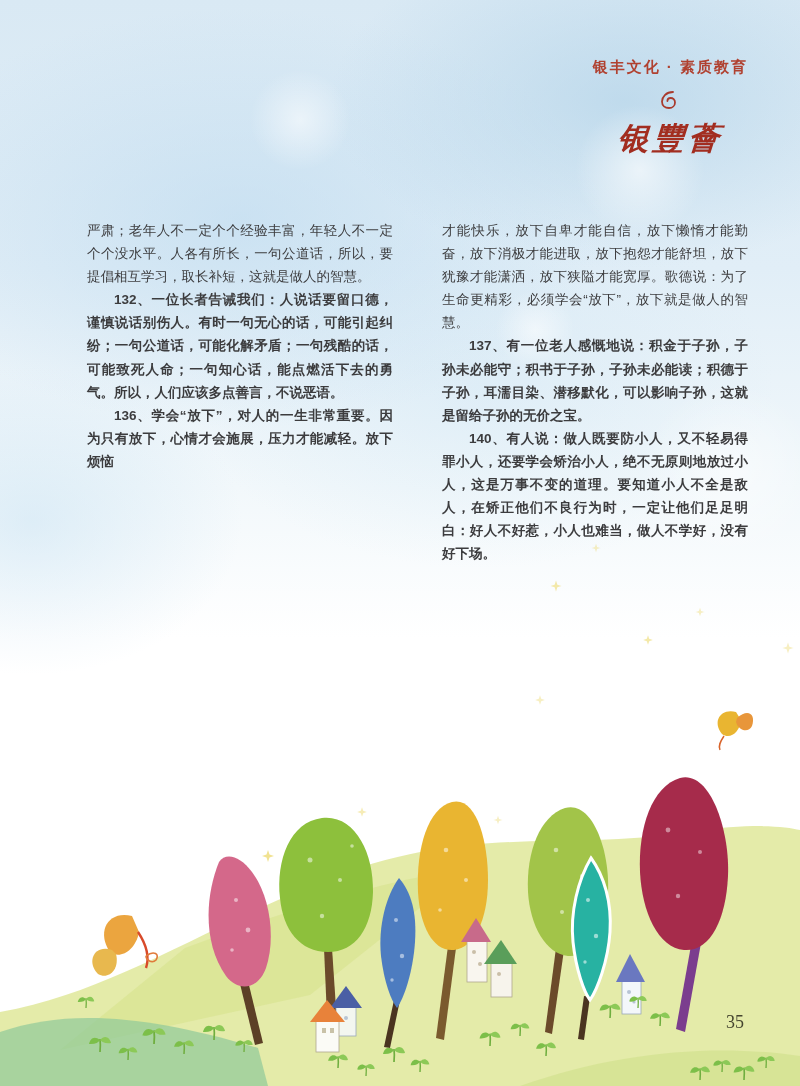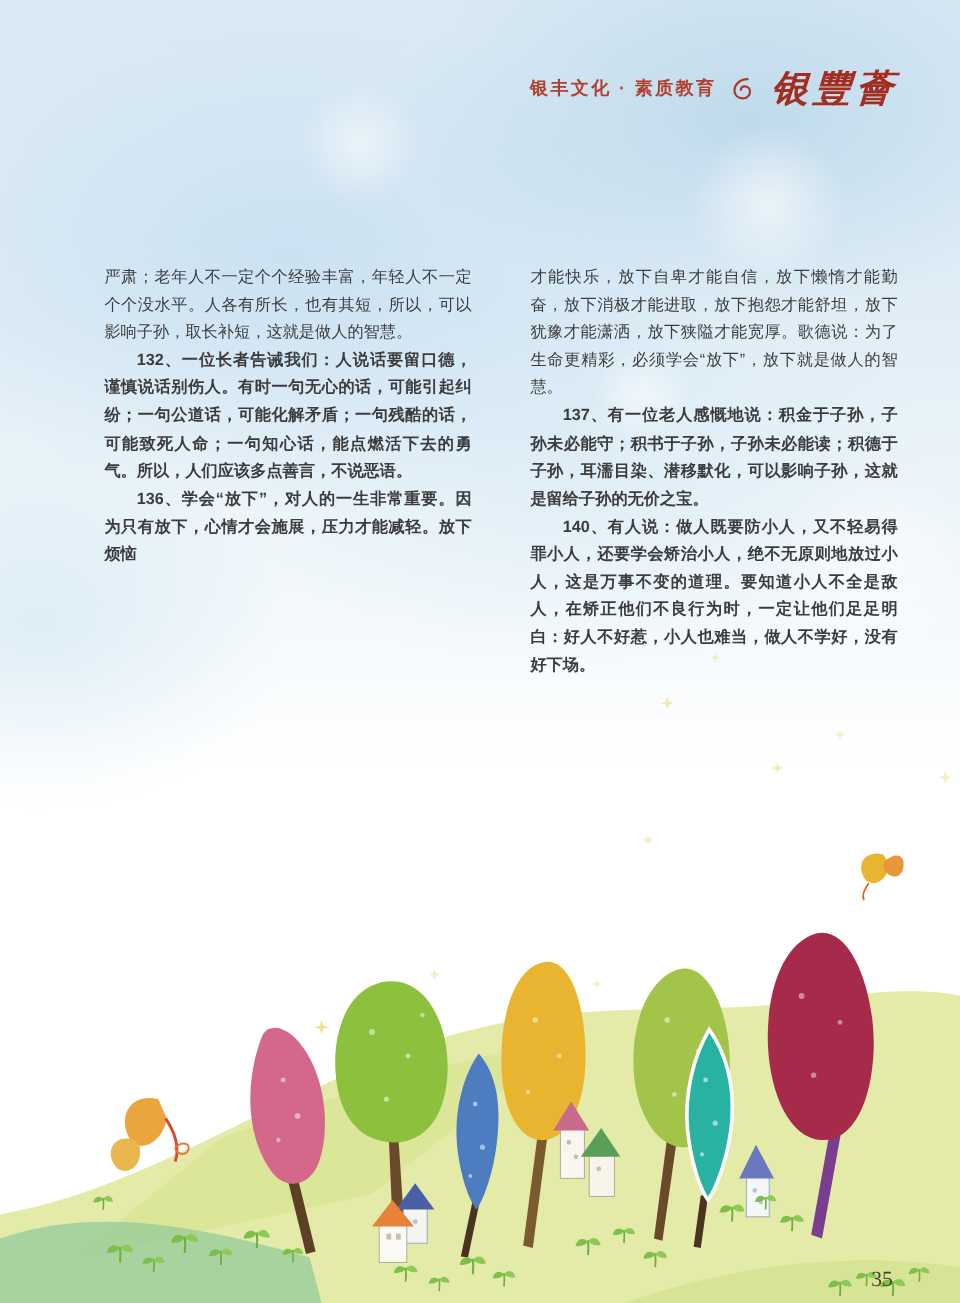--- a/index.html
+++ b/index.html
@@ -16,39 +16,39 @@
       radial-gradient(circle 55px at 535px 330px, rgba(255,255,255,.55), rgba(255,255,255,0) 72%),
       radial-gradient(circle 120px at 730px 470px, rgba(255,255,255,.5), rgba(255,255,255,0) 72%),
       radial-gradient(circle 70px at 300px 120px, rgba(255,255,255,.55), rgba(255,255,255,0) 72%),
       radial-gradient(ellipse 420px 240px at 78% 12%, rgba(168,205,229,.55), rgba(168,205,229,0) 70%),
       radial-gradient(ellipse 520px 300px at 30% 26%, rgba(185,216,238,.55), rgba(185,216,238,0) 70%),
       radial-gradient(ellipse 300px 220px at 4% 62%, rgba(198,225,242,.5), rgba(198,225,242,0) 70%),
       radial-gradient(ellipse 420px 260px at 60% 46%, rgba(204,228,243,.4), rgba(204,228,243,0) 70%),
       linear-gradient(180deg,#d9e9f4 0%,#e1eef7 32%,#f2f8fb 58%,#ffffff 76%);
   }
   .header{
-    position:absolute;top:58px;right:52px;display:flex;align-items:center;gap:12px;z-index:3;
+    position:absolute;top:58px;right:52px;display:flex;align-items:center;gap:12px;z-index:3;flex-direction:column;
   }
   .tagline{font-size:15px;font-weight:bold;letter-spacing:2px;color:#b04130;}
   .swirl{width:22px;height:22px;display:block;}
   .logo{
     font-family:"Liberation Serif",serif;font-size:31px;font-weight:bold;font-style:italic;
     color:#a22d20;transform:skewX(-4deg);letter-spacing:4px;line-height:1;
   }
   .col{
     position:absolute;top:219px;width:306px;z-index:2;
     font-size:13.5px;line-height:23.1px;color:#3c3c3e;text-align:justify;
   }
   .col-left{left:87px;}
   .col-right{left:418px;margin-left:24px;}
   .para{margin:0;}
   .para.ind{text-indent:2em;font-weight:bold;}
   .art{position:absolute;left:0;top:0;width:800px;height:1086px;z-index:1;pointer-events:none;}
   .pagenum{
-    position:absolute;left:726px;top:1056px;z-index:2;
+    position:absolute;left:726px;top:1012px;z-index:2;
     font-family:"Liberation Serif",serif;font-size:18px;color:#45452f;
   }
 </style>
 </head>
 <body>
 
 <div class="page">
 
   <div class="sky"></div>
 
@@ -206,21 +206,21 @@
 
   <div class="header">
     <span class="tagline">银丰文化 · 素质教育</span>
     <svg class="swirl" viewBox="0 0 22 22" aria-hidden="true">
       <path d="M14,3 C7,3 3,8 3,12.5 C3,16.5 6,19 10,19 C13.4,19 16,16.6 16,13.4 C16,10.8 14,9 11.6,9 C9.6,9 8.4,10.4 8.4,12" fill="none" stroke="#a93a2c" stroke-width="1.8" stroke-linecap="round"></path>
     </svg>
     <span class="logo">银豐薈</span>
   </div>
 
   <div class="col col-left">
-      <p class="para">严肃；老年人不一定个个经验丰富，年轻人不一定个个没水平。人各有所长，也有其短，所以，可以影响子孙，取长补短，这就是做人的智慧。</p>
+      <p class="para">严肃；老年人不一定个个经验丰富，年轻人不一定个个没水平。人各有所长，一句公道话，所以，要提倡相互学习，取长补短，这就是做人的智慧。</p>
       <p class="para ind">132、一位长者告诫我们：人说话要留口德，谨慎说话别伤人。有时一句无心的话，可能引起纠纷；一句公道话，可能化解矛盾；一句残酷的话，可能致死人命；一句知心话，能点燃活下去的勇气。所以，人们应该多点善言，不说恶语。</p>
       <p class="para ind">136、学会“放下”，对人的一生非常重要。因为只有放下，心情才会施展，压力才能减轻。放下烦恼</p>
     </div>
   <div class="col col-right">
       <p class="para">才能快乐，放下自卑才能自信，放下懒惰才能勤奋，放下消极才能进取，放下抱怨才能舒坦，放下犹豫才能潇洒，放下狭隘才能宽厚。歌德说：为了生命更精彩，必须学会“放下”，放下就是做人的智慧。</p>
       <p class="para ind">137、有一位老人感慨地说：积金于子孙，子孙未必能守；积书于子孙，子孙未必能读；积德于子孙，耳濡目染、潜移默化，可以影响子孙，这就是留给子孙的无价之宝。</p>
       <p class="para ind">140、有人说：做人既要防小人，又不轻易得罪小人，还要学会矫治小人，绝不无原则地放过小人，这是万事不变的道理。要知道小人不全是敌人，在矫正他们不良行为时，一定让他们足足明白：好人不好惹，小人也难当，做人不学好，没有好下场。</p>
     </div>
 
   <div class="pagenum">35</div>

